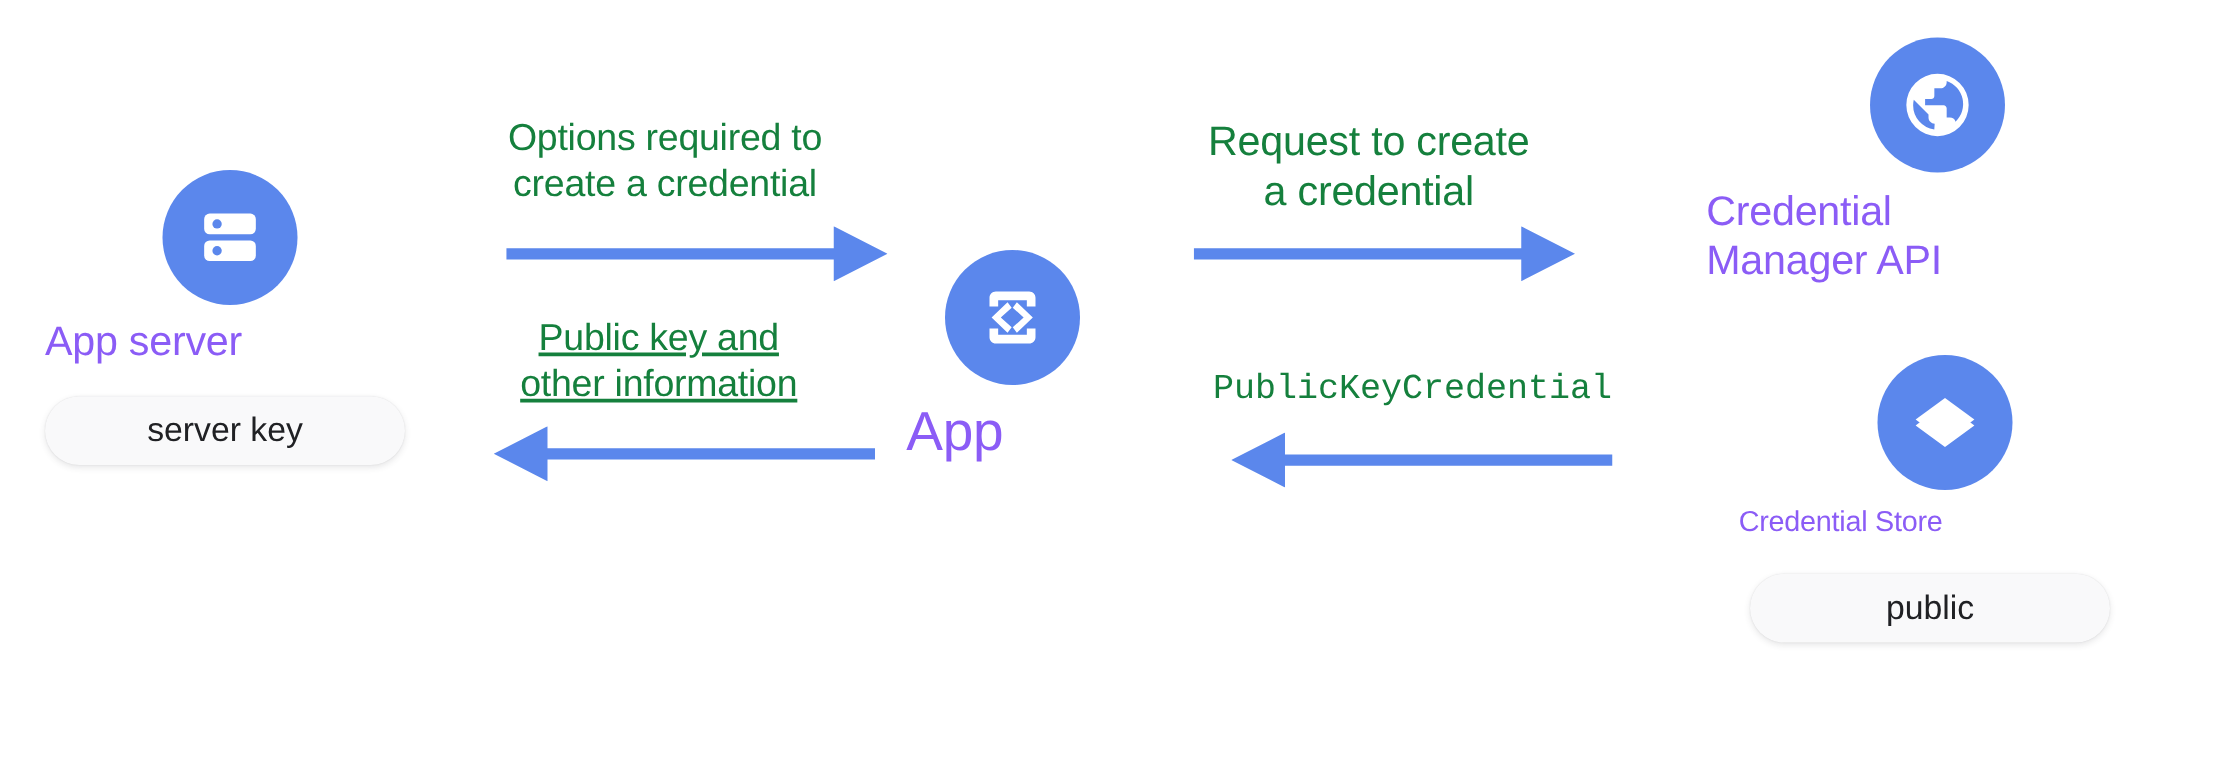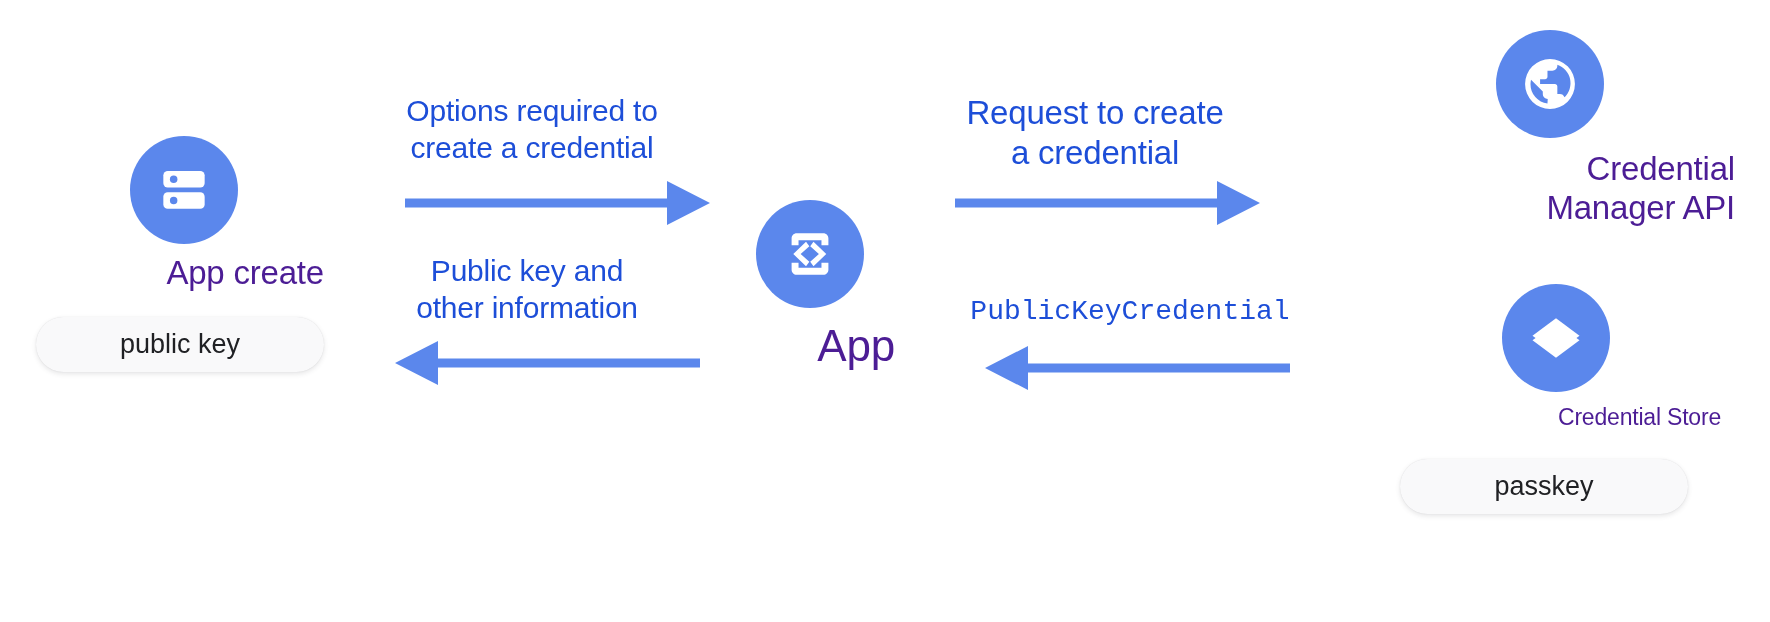--- a/index.html
+++ b/index.html
@@ -24,43 +24,43 @@
 
   
   .node-circle {
     border-radius: 50%;
     background: #5b87ec;
     display: flex;
     align-items: center;
     justify-content: center;
   }
   .node-label {
-    text-align: right;
-    color: #4c1d95;
+    text-align: left;
+    color: #8b5cf6;
     font-weight: 400;
     letter-spacing: -0.2px;
     line-height: 1.18;
     white-space: pre-line;
   }
 
   
   .pill {
     background: #f9f9fa;
     border-radius: 999px;
     box-shadow: 0 2px 5px rgba(60,64,67,0.13), 0 0 1px rgba(60,64,67,0.16);
     display: flex;
     align-items: center;
     justify-content: center;
     color: #202124;
   }
 
   
   .arrow-label {
     text-align: center;
-    color: #1d4ed8;
+    color: #15803d;
     line-height: 1.22;
     white-space: pre-line;
     letter-spacing: -0.2px;
   }
   .arrow-label.mono {
     font-family: "Liberation Mono", "DejaVu Sans Mono", monospace;
     letter-spacing: 0px;
   }
   .arrow-svg { display: block; }
 </style>
@@ -71,36 +71,36 @@
 
   <div class="abs" style="left:36px; top:136px; width:288px;">
     <div class="node-circle abs" style="left:94px; top:0px; width:108px; height:108px;">
       <svg width="62" height="62" viewBox="0 0 24 24" aria-hidden="true">
         <rect x="4" y="4.6" width="16" height="6.4" rx="1.7" fill="#ffffff"></rect>
         <circle cx="8" cy="7.8" r="1.45" fill="#5b87ec"></circle>
         <rect x="4" y="12.9" width="16" height="6.4" rx="1.7" fill="#ffffff"></rect>
         <circle cx="8" cy="16.1" r="1.45" fill="#5b87ec"></circle>
       </svg>
     </div>
-    <div class="node-label abs" style="left:0px; top:118px; width:288px; font-size:33px;">App create</div>
+    <div class="node-label abs" style="left:0px; top:118px; width:288px; font-size:33px;">App server</div>
     <div class="pill abs" style="left:0px; top:181px; width:288px; height:55px; font-size:27px;">
-      <span>public key</span>
+      <span>server key</span>
     </div>
   </div>
 
   <div class="abs" style="left:352px; top:93px; width:360px;">
     <div class="arrow-label abs" style="left:0px; top:0px; width:360px; font-size:30px;">Options required to
 create a credential</div>
     <svg class="arrow-svg abs" style="left:53px; top:88px;" width="305" height="44" viewBox="0 0 305 44">
       <path d="M0 17.5 H262 V0 L305 22 L262 44 V26.5 H0 Z" fill="#5b87ec"></path>
     </svg>
   </div>
 
   <div class="abs" style="left:347px; top:253px; width:360px;">
-    <div class="arrow-label abs" style="left:0px; top:0px; width:360px; font-size:30px;">Public key and
+    <div class="arrow-label abs" style="left:0px; top:0px; width:360px; font-size:30px;text-decoration:underline;">Public key and
 other information</div>
     <svg class="arrow-svg abs" style="left:48px; top:88px;" width="305" height="44" viewBox="0 0 305 44">
       <path d="M305 17.5 H43 V0 L0 22 L43 44 V26.5 H305 Z" fill="#5b87ec"></path>
     </svg>
   </div>
 
   <div class="abs" style="left:725px; top:200px; width:170px;">
     <div class="node-circle abs" style="left:31px; top:0px; width:108px; height:108px;">
       <svg width="64" height="64" viewBox="0 0 24 24" aria-hidden="true">
         <path d="M7 4.2h10c1.05 0 1.9.85 1.9 1.9v2.6h-2.6V6.8H7.7v1.9H5.1V6.1c0-1.05.85-1.9 1.9-1.9Z" fill="#ffffff"></path>
@@ -139,17 +139,17 @@
 
   <div class="abs" style="left:1391px; top:284px; width:330px;">
     <div class="node-circle abs" style="left:111px; top:0px; width:108px; height:108px;">
       <svg width="62" height="62" viewBox="0 0 24 24" aria-hidden="true">
         <path d="M12 4.4 2.9 11.1 12 17.8l9.1-6.7L12 4.4Z" fill="#ffffff"></path>
         <path d="M12 17.05 4.62 11.6 2.9 12.9 12 19.6l9.1-6.7-1.73-1.3L12 17.05Z" fill="#ffffff"></path>
       </svg>
     </div>
     <div class="node-label abs" style="left:0px; top:120px; width:330px; font-size:23px;">Credential Store</div>
     <div class="pill abs" style="left:9px; top:175px; width:288px; height:55px; font-size:27px;">
-      <span>passkey</span>
+      <span>public</span>
     </div>
   </div>
 
 </div>
 
 </body></html>

